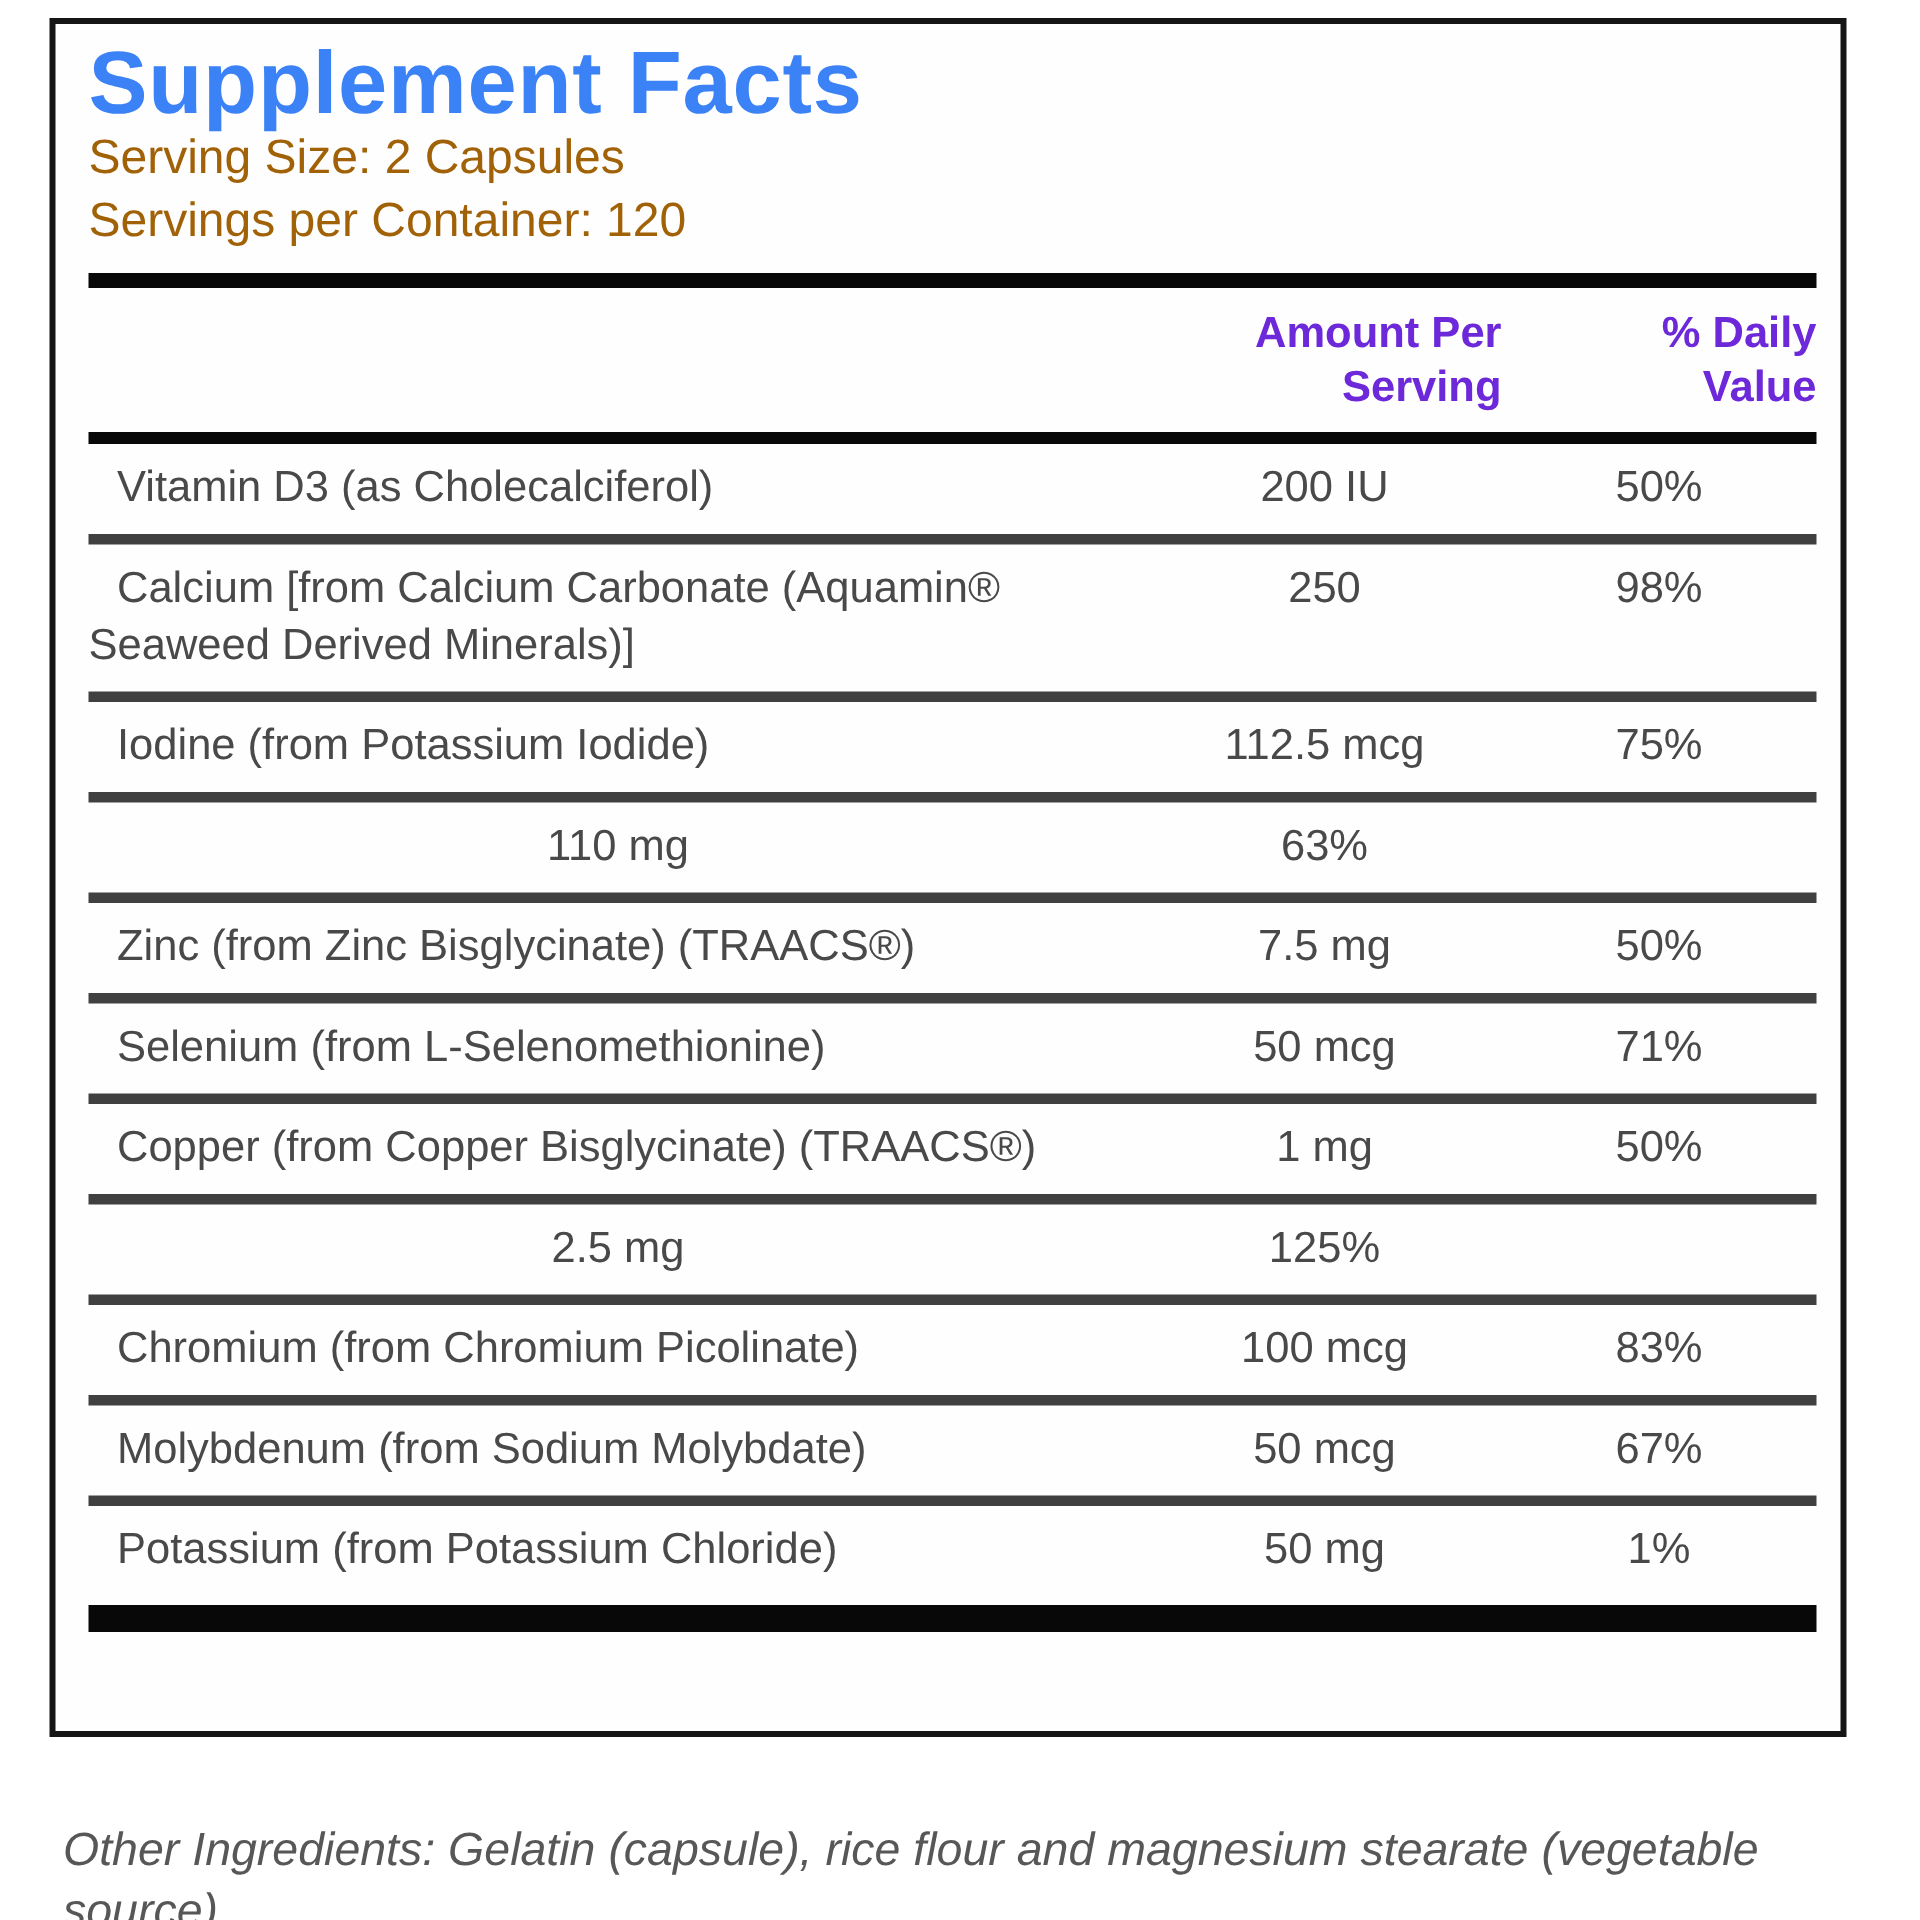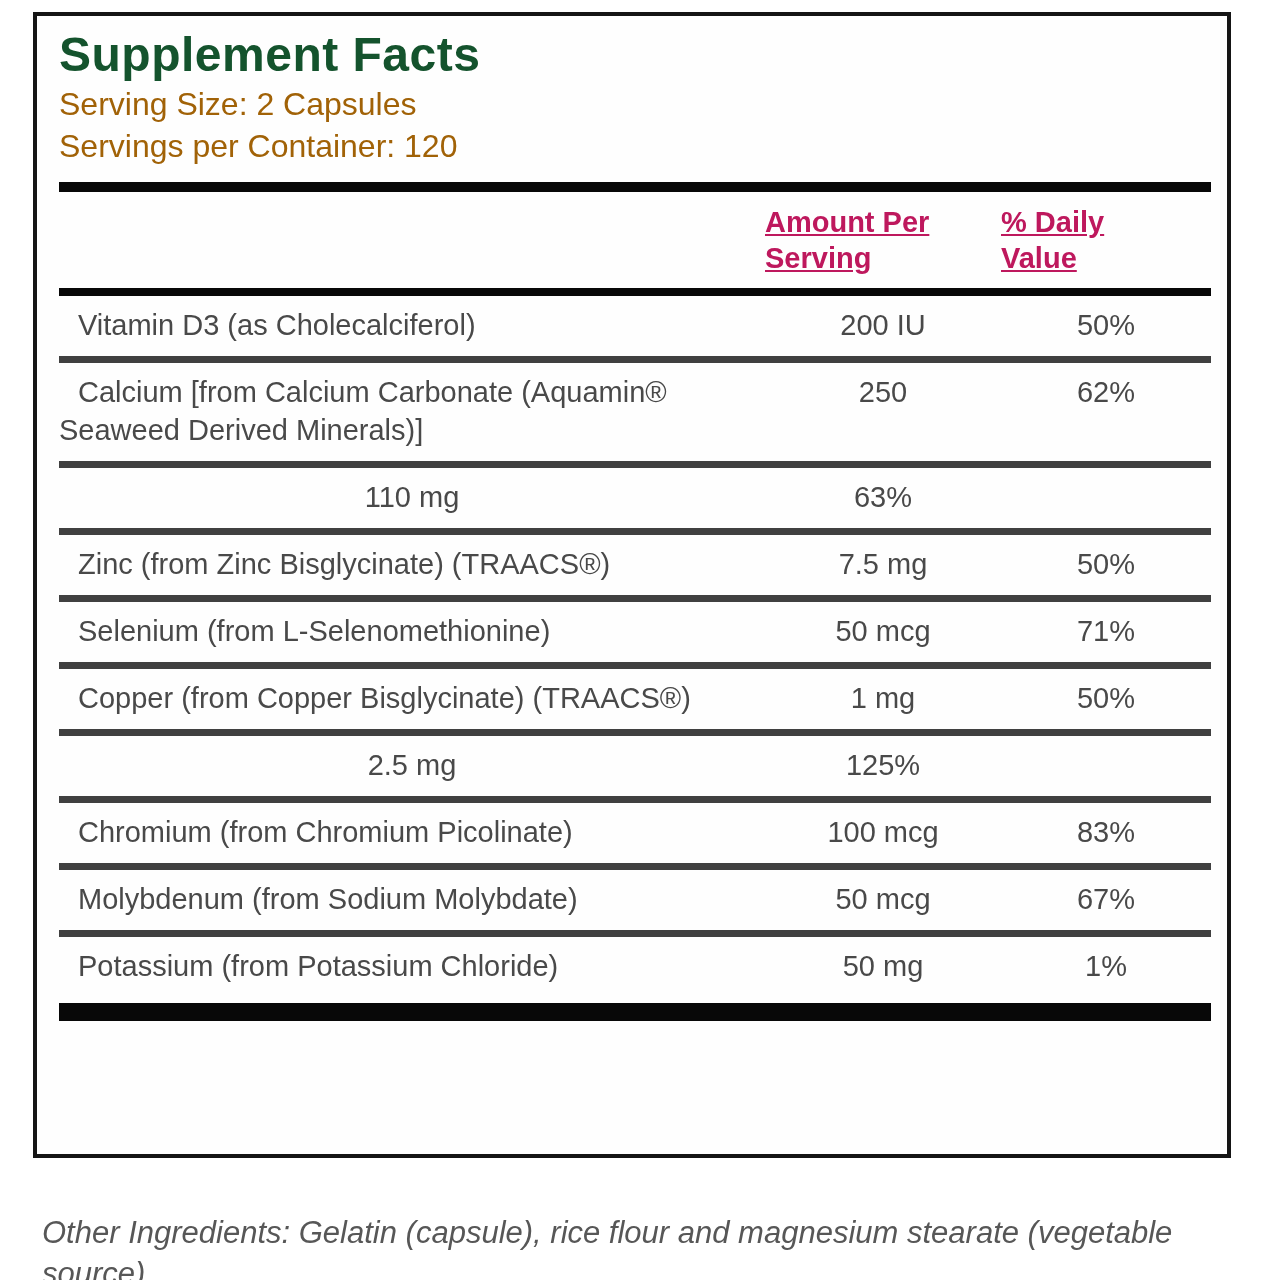--- a/index.html
+++ b/index.html
@@ -17,23 +17,23 @@
     left: 33px;
     top: 12px;
     width: 1198px;
     height: 1146px;
     border: 4px solid #151515;
     background: #fefefe;
     box-sizing: border-box;
     padding: 12px 16px 0 22px;
   }
   .title {
-    font-size: 48px;
+    font-size: 59px;
     font-weight: bold;
-    color: #14532d;
+    color: #3b82f6;
     line-height: 54px;
     letter-spacing: 0.5px;
   }
   .serving-line {
     font-size: 32px;
     color: #a16207;
     line-height: 40px;
     margin-top: 2px;
   }
   .rule-thick {
@@ -53,25 +53,24 @@
   .grid {
     display: grid;
     grid-template-columns: 1fr 236px 210px;
   }
   .hdr-row {
     padding: 12px 0 12px 0;
   }
   .hdr-cell {
     font-size: 29px;
     font-weight: bold;
-    color: #be185d;
-    text-align: left;
+    color: #6d28d9;
+    text-align: right;
     line-height: 36px;
     white-space: pre-line;
-    text-decoration: underline;
   }
   .row {
     padding: 10px 0 12px 0;
     border-bottom: 7px solid #404040;
   }
   .row:last-child {
     border-bottom: none;
   }
   .cell {
     font-size: 29px;
@@ -121,23 +120,28 @@
   <div class="grid row">
     <div class="cell name">Vitamin D3 (as Cholecalciferol)</div>
     <div class="cell amt">200 IU</div>
     <div class="cell dv">50%</div>
   </div>
 
   <div class="grid row">
     <div class="cell name">Calcium [from Calcium Carbonate (Aquamin®
 Seaweed Derived Minerals)]</div>
     <div class="cell amt">250</div>
-    <div class="cell dv">62%</div>
+    <div class="cell dv">98%</div>
   </div>
 
+  <div class="grid row">
+    <div class="cell name">Iodine (from Potassium Iodide)</div>
+    <div class="cell amt">112.5 mcg</div>
+    <div class="cell dv">75%</div>
+  </div>
 
   <div class="grid row">
     <div class="cell amt">110 mg</div>
     <div class="cell dv">63%</div>
   </div>
 
   <div class="grid row">
     <div class="cell name">Zinc (from Zinc Bisglycinate) (TRAACS®)</div>
     <div class="cell amt">7.5 mg</div>
     <div class="cell dv">50%</div>

